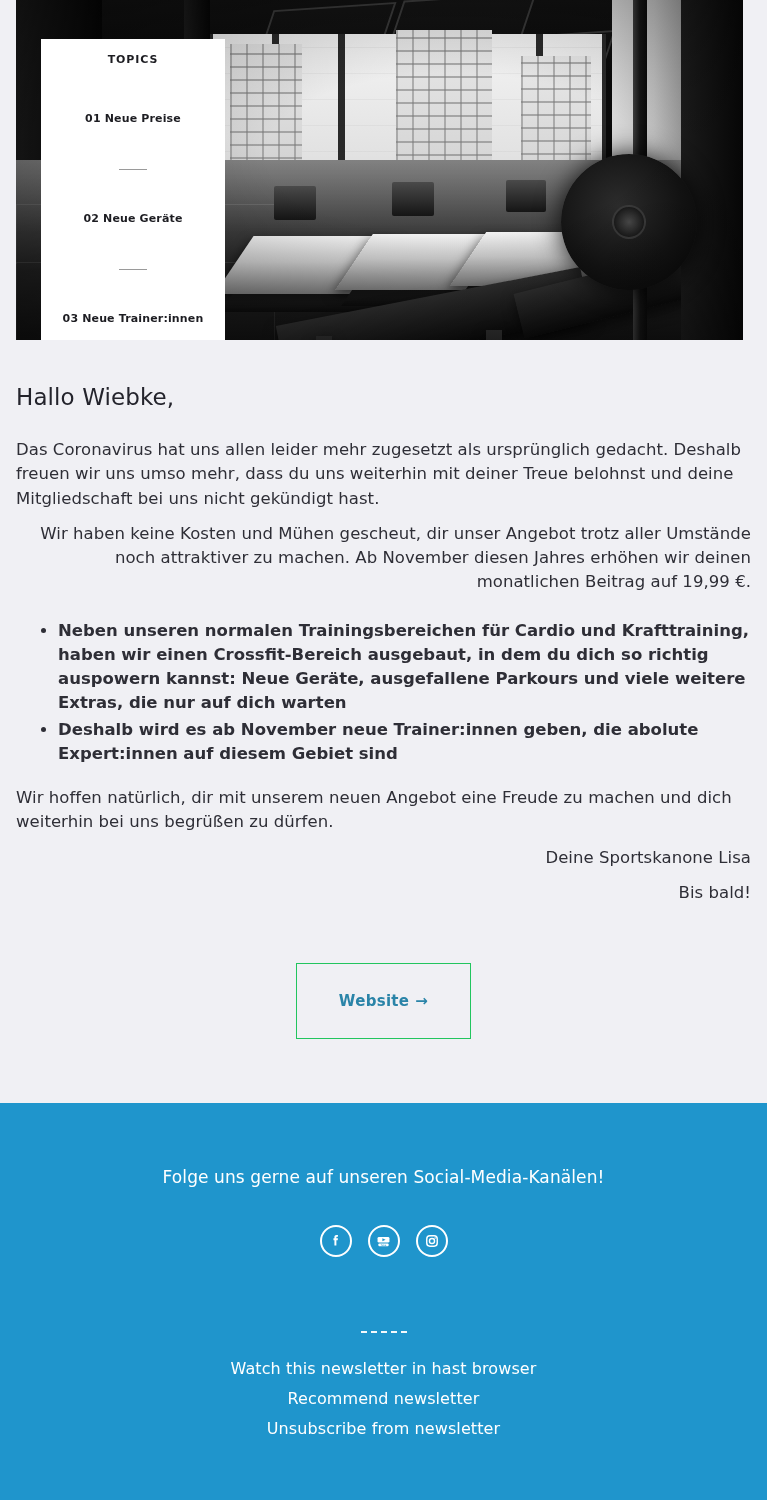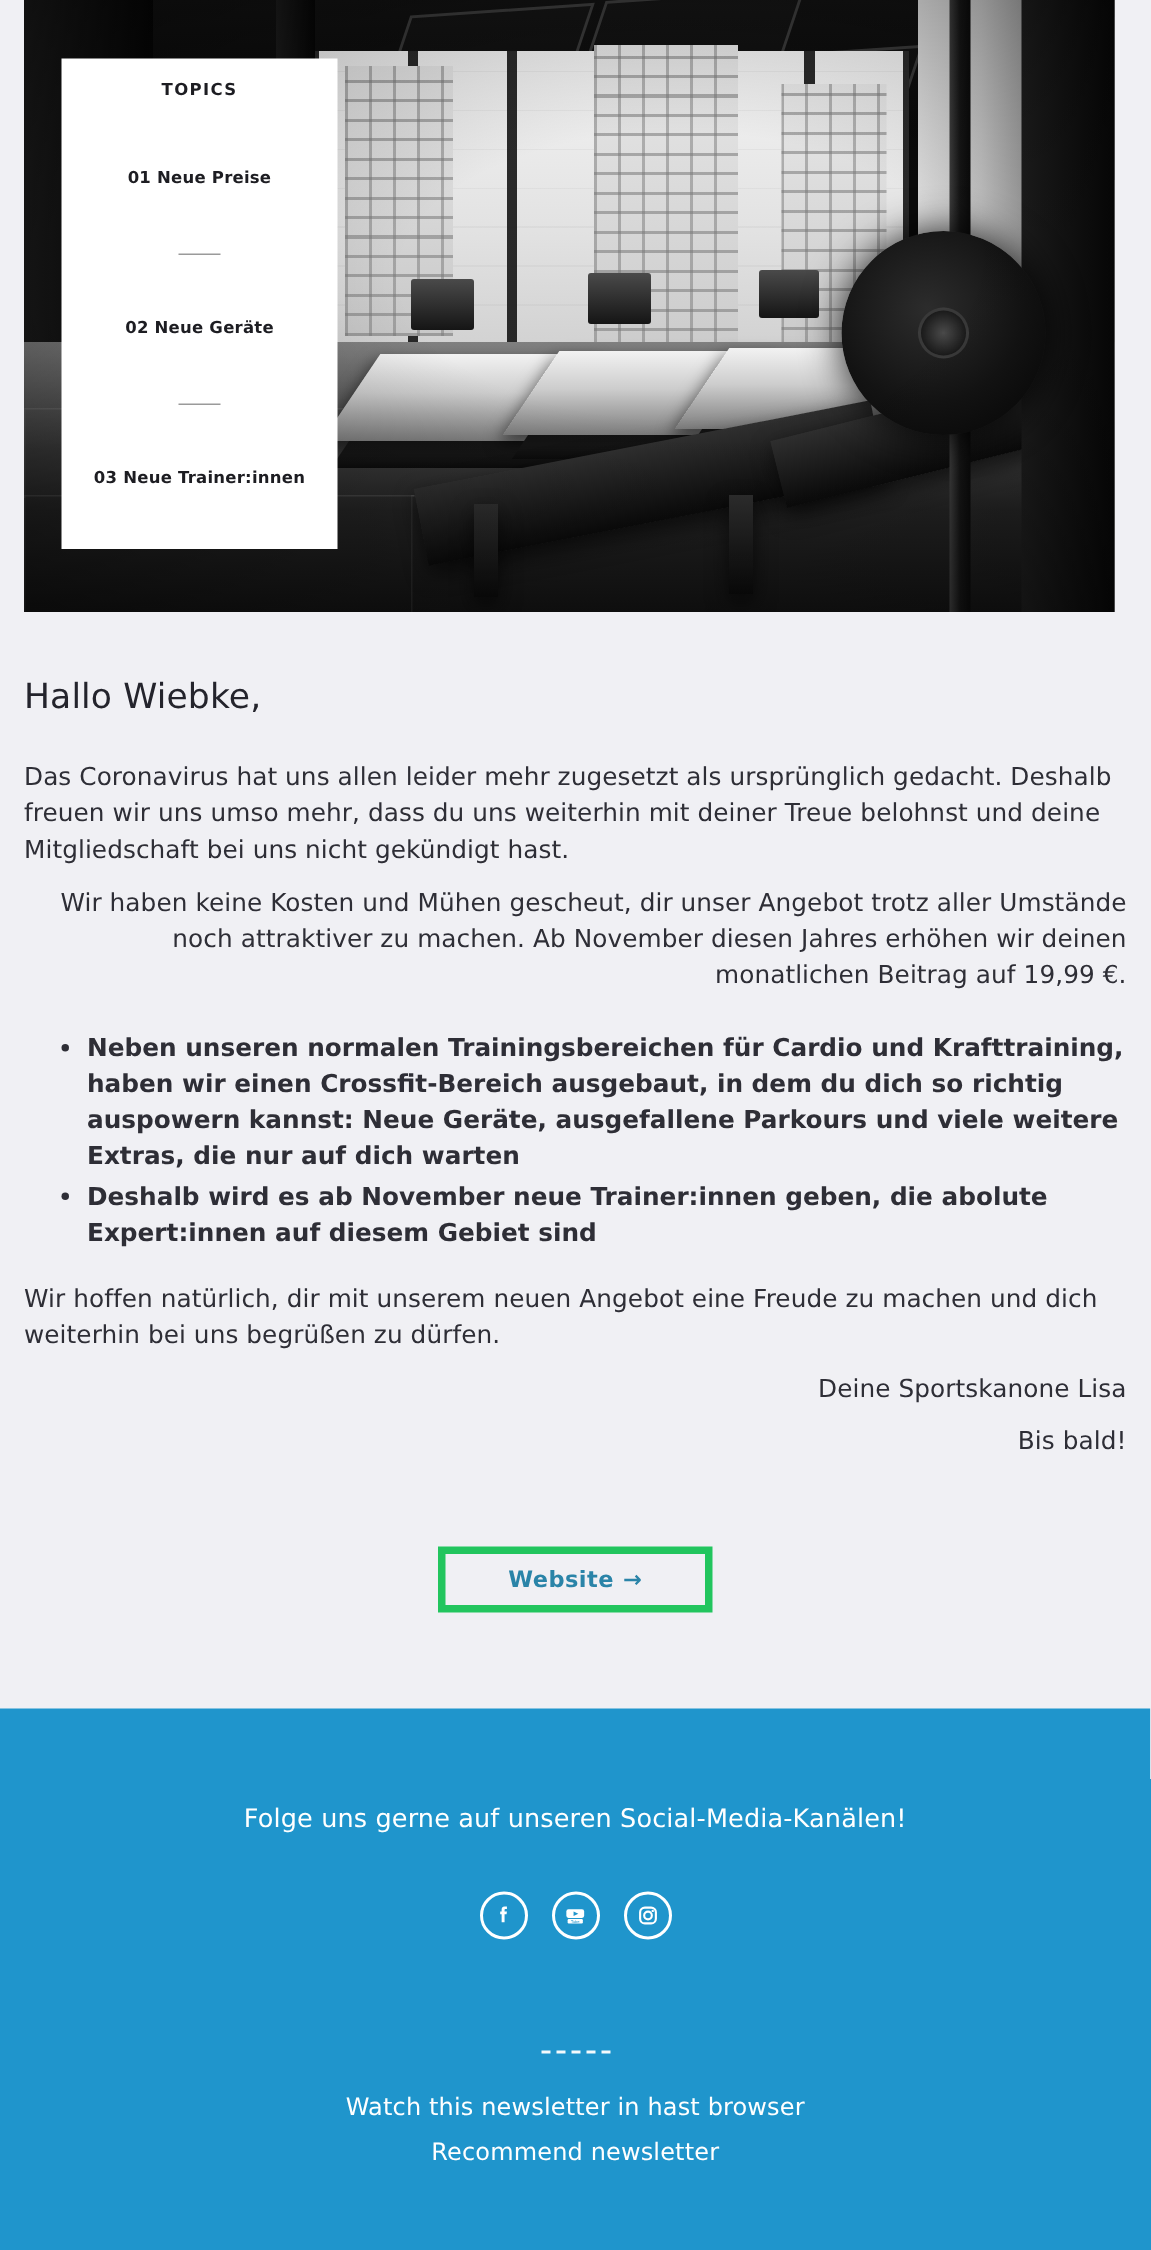--- a/index.html
+++ b/index.html
@@ -19,21 +19,21 @@
   .email-wrap {
     width: 767px;
     background: #f0f0f4;
     overflow: hidden;
   }
 
   
   .hero {
     position: relative;
     width: 727px;
-    height: 408px;
+    height: 340px;
     margin: 0 auto 0 16px;
     overflow: hidden;
     background: #111;
   }
   .hero-photo {
     position: absolute;
     inset: 0;
     overflow: hidden;
     background: #0a0a0a;
   }
@@ -216,27 +216,27 @@
   .signature { margin-top: 26px; }
 
   
   .cta-wrap {
     text-align: center;
     padding: 58px 0 4px;
     background: #f0f0f4;
   }
   .cta-button {
     display: inline-block;
-    border: 5px solid #22c55e;
+    border: 1px solid #22c55e;
     background: transparent;
     color: #2a84a8;
     font-size: 15px;
     font-weight: bold;
     letter-spacing: .3px;
-    padding: 8px 42px;
+    padding: 28px 42px;
     text-decoration: none;
     cursor: pointer;
     font-family: inherit;
   }
   .cta-arrow { margin-left: 6px; }
 
   
   .footer {
     background: #1f95cc;
     padding: 64px 20px 78px;
@@ -390,15 +390,16 @@
           <circle cx="12" cy="12" r="3.4" fill="none" stroke="#ffffff" stroke-width="1.9"></circle>
           <circle cx="16.2" cy="7.9" r="1.05" fill="#ffffff"></circle>
         </svg>
       </a>
     </div>
 
     <div class="footer-divider"></div>
 
     <a class="footer-link" href="#">Watch this newsletter in hast browser</a>
     <a class="footer-link" href="#">Recommend newsletter</a>
+    <a class="footer-link" href="#">Unsubscribe from newsletter</a>
   </div>
 
 </div>
 
 </body></html>

